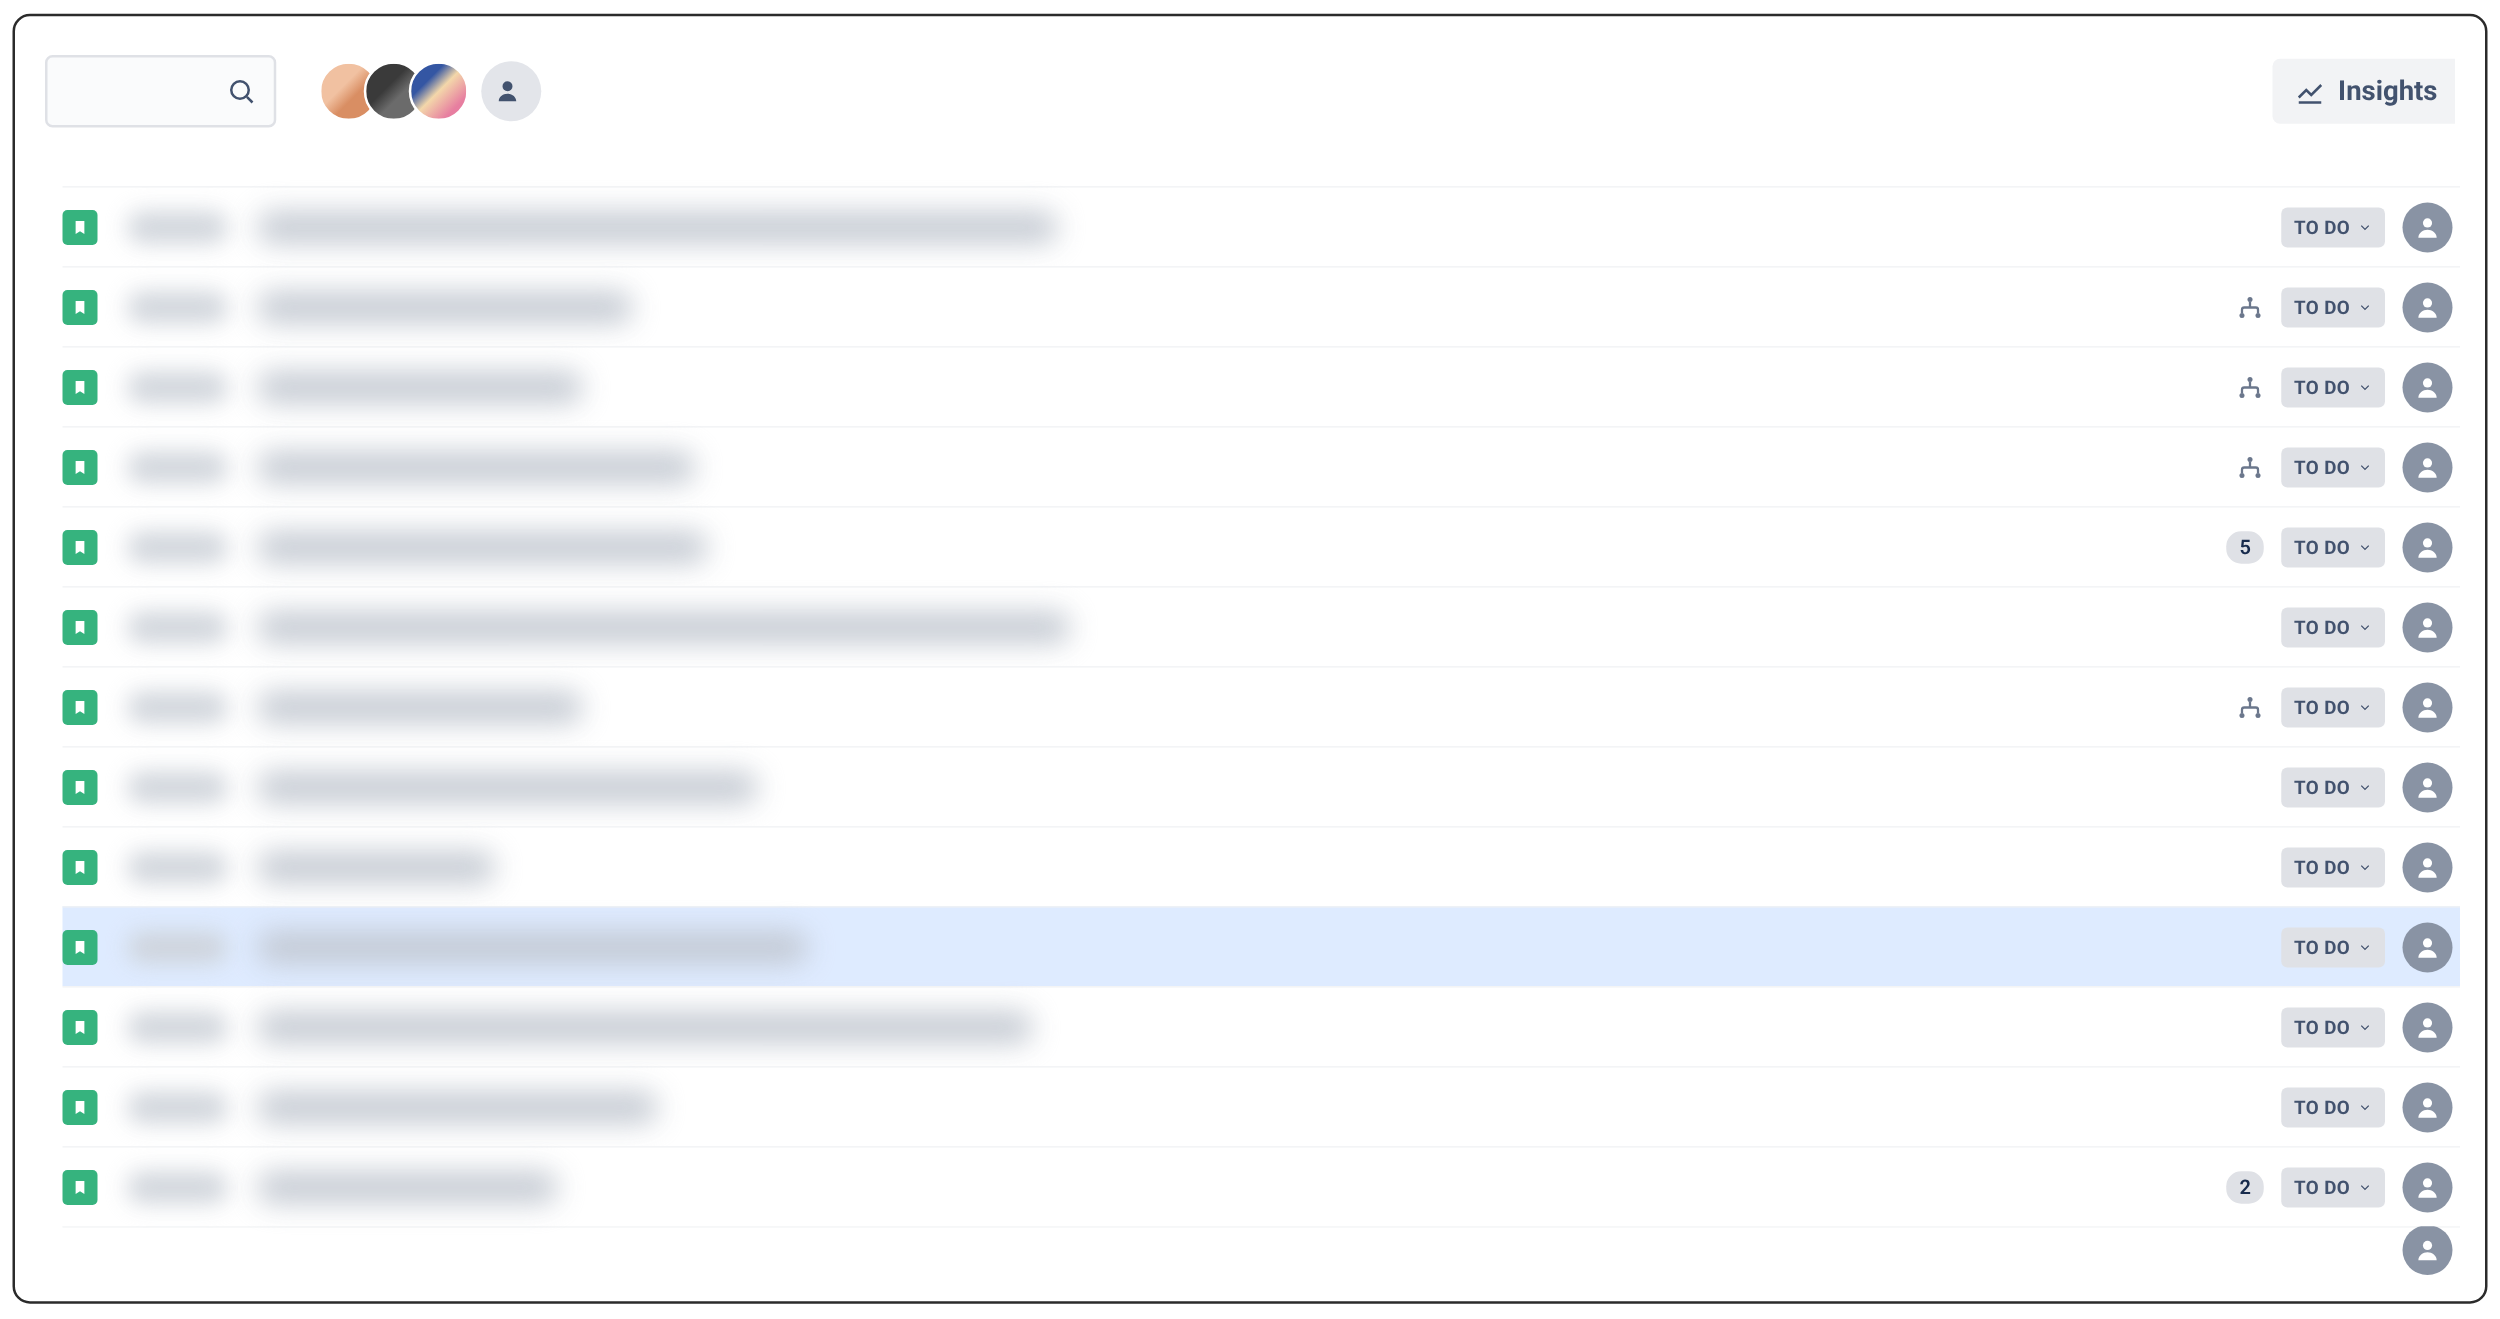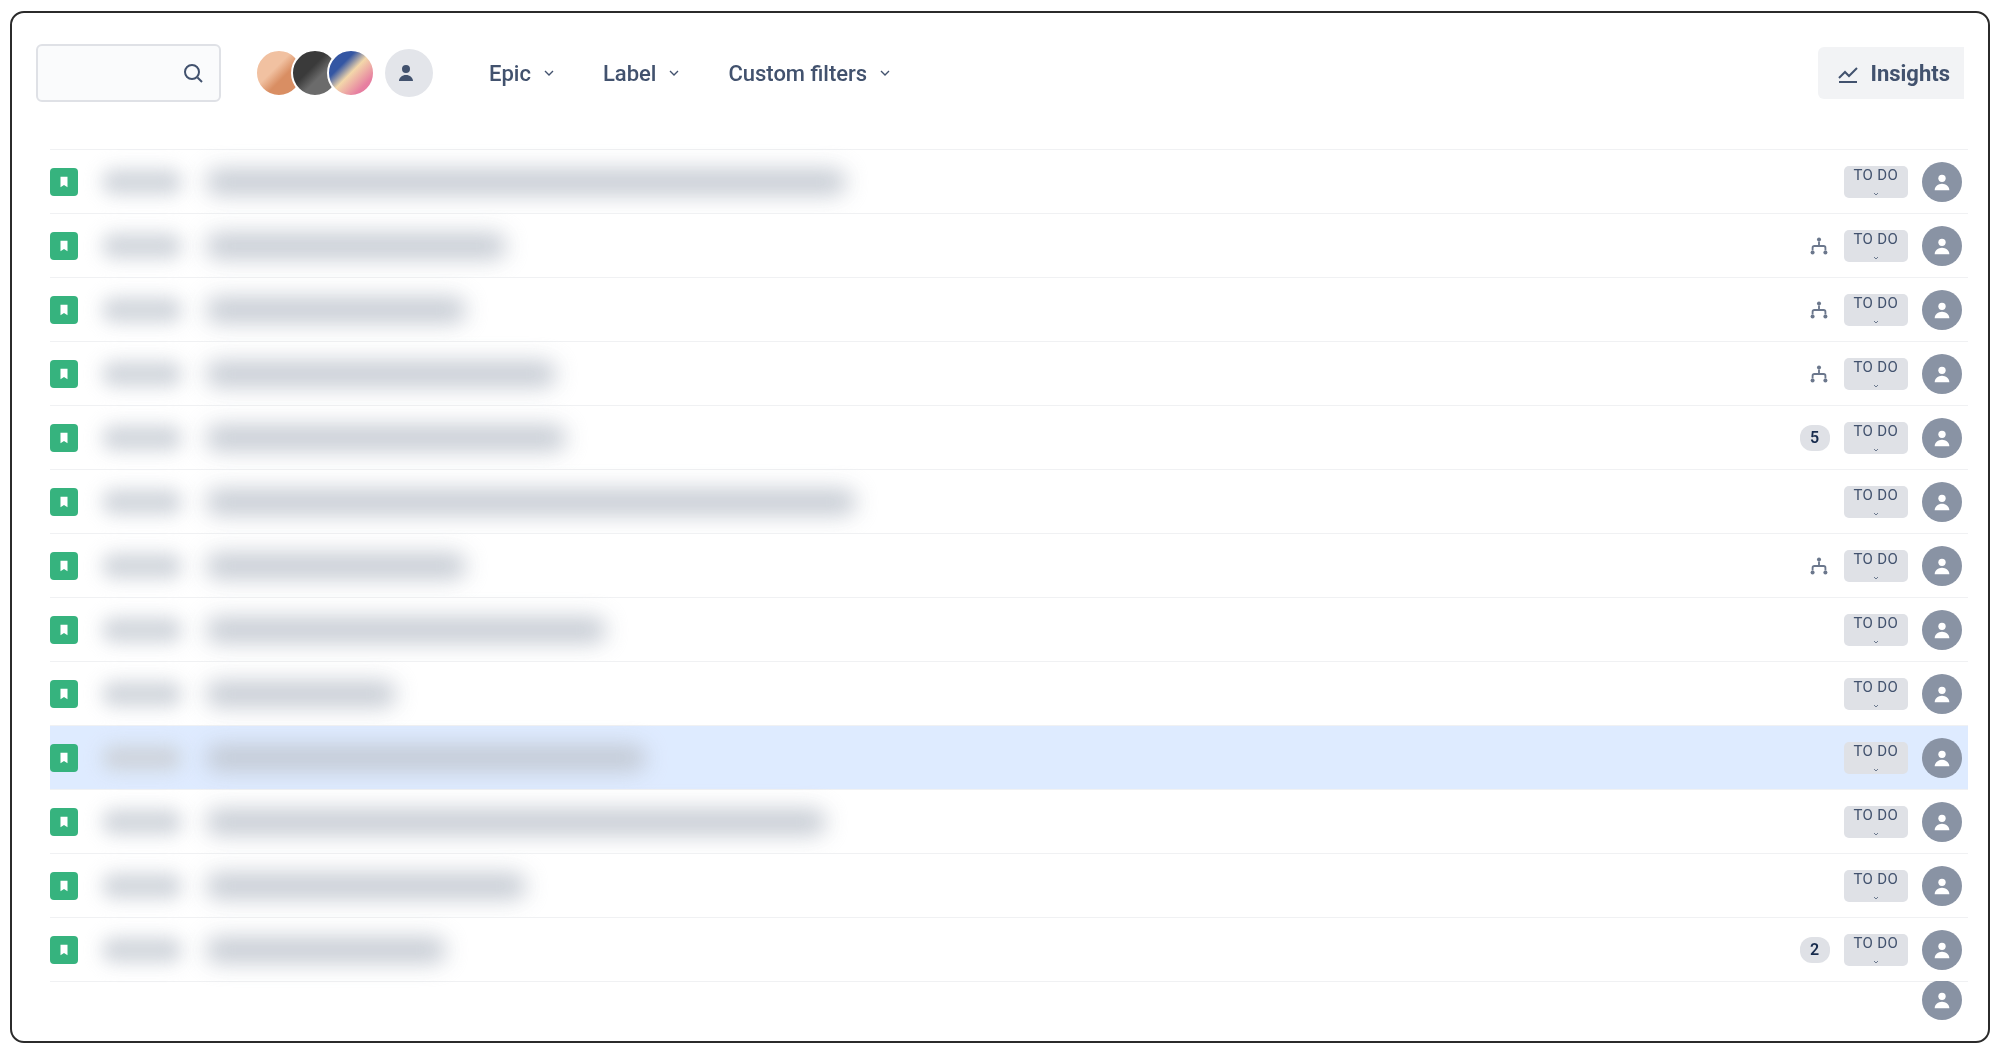--- a/index.html
+++ b/index.html
@@ -133,23 +133,22 @@
     display: inline-flex; align-items: center; justify-content: center;
     font-size: 16px; font-weight: 600;
     padding: 0 8px;
   }
   .status {
     background: #DFE1E6; color: #42526E;
     border-radius: 5px;
     height: 32px;
     display: inline-flex; align-items: center; gap: 6px;
     padding: 0 10px;
-    font-size: 15px; font-weight: 400;
+    font-size: 15px; font-weight: 700;
     letter-spacing: 0.3px;
-    flex-direction: column;
   }
   .status svg { width: 12px; height: 12px; stroke:#42526E; stroke-width:2.2; fill:none; }
   .assignee {
     width: 40px; height: 40px; border-radius: 50%;
     background: #8993A4;
     display: inline-flex; align-items: center; justify-content: center;
     flex-shrink: 0;
   }
   .assignee svg { width: 22px; height: 22px; fill: #fff; }
 
@@ -178,40 +177,20 @@
       <div class="avatar a1"></div>
       <div class="avatar a2"></div>
       <div class="avatar a3"></div>
       <div class="add-user">
         <svg viewBox="0 0 24 24">
             <path d="M9 12a4 4 0 1 0 0-8 4 4 0 0 0 0 8zm-7 8c0-3.3 3.1-6 7-6s7 2.7 7 6M19 8v6M16 11h6"></path>
           </svg>
       </div>
     </div>
 
-    <div class="filters" id="filters-host">
-        <div class="filter-btn">
-          <span>Epic</span>
-          <svg class="chevron-sm" viewBox="0 0 24 24">
-            <polyline points="6 9 12 15 18 9"></polyline>
-          </svg>
-        </div>
-        <div class="filter-btn">
-          <span>Label</span>
-          <svg class="chevron-sm" viewBox="0 0 24 24">
-            <polyline points="6 9 12 15 18 9"></polyline>
-          </svg>
-        </div>
-        <div class="filter-btn">
-          <span>Custom filters</span>
-          <svg class="chevron-sm" viewBox="0 0 24 24">
-            <polyline points="6 9 12 15 18 9"></polyline>
-          </svg>
-        </div>
-      </div>
 
     <div class="insights-btn">
       <svg viewBox="0 0 24 24">
           <polyline points="3 17 9 11 13 15 21 7"></polyline>
           <polyline points="3 21 21 21"></polyline>
         </svg>
       <span>Insights</span>
     </div>
   </div>
 

